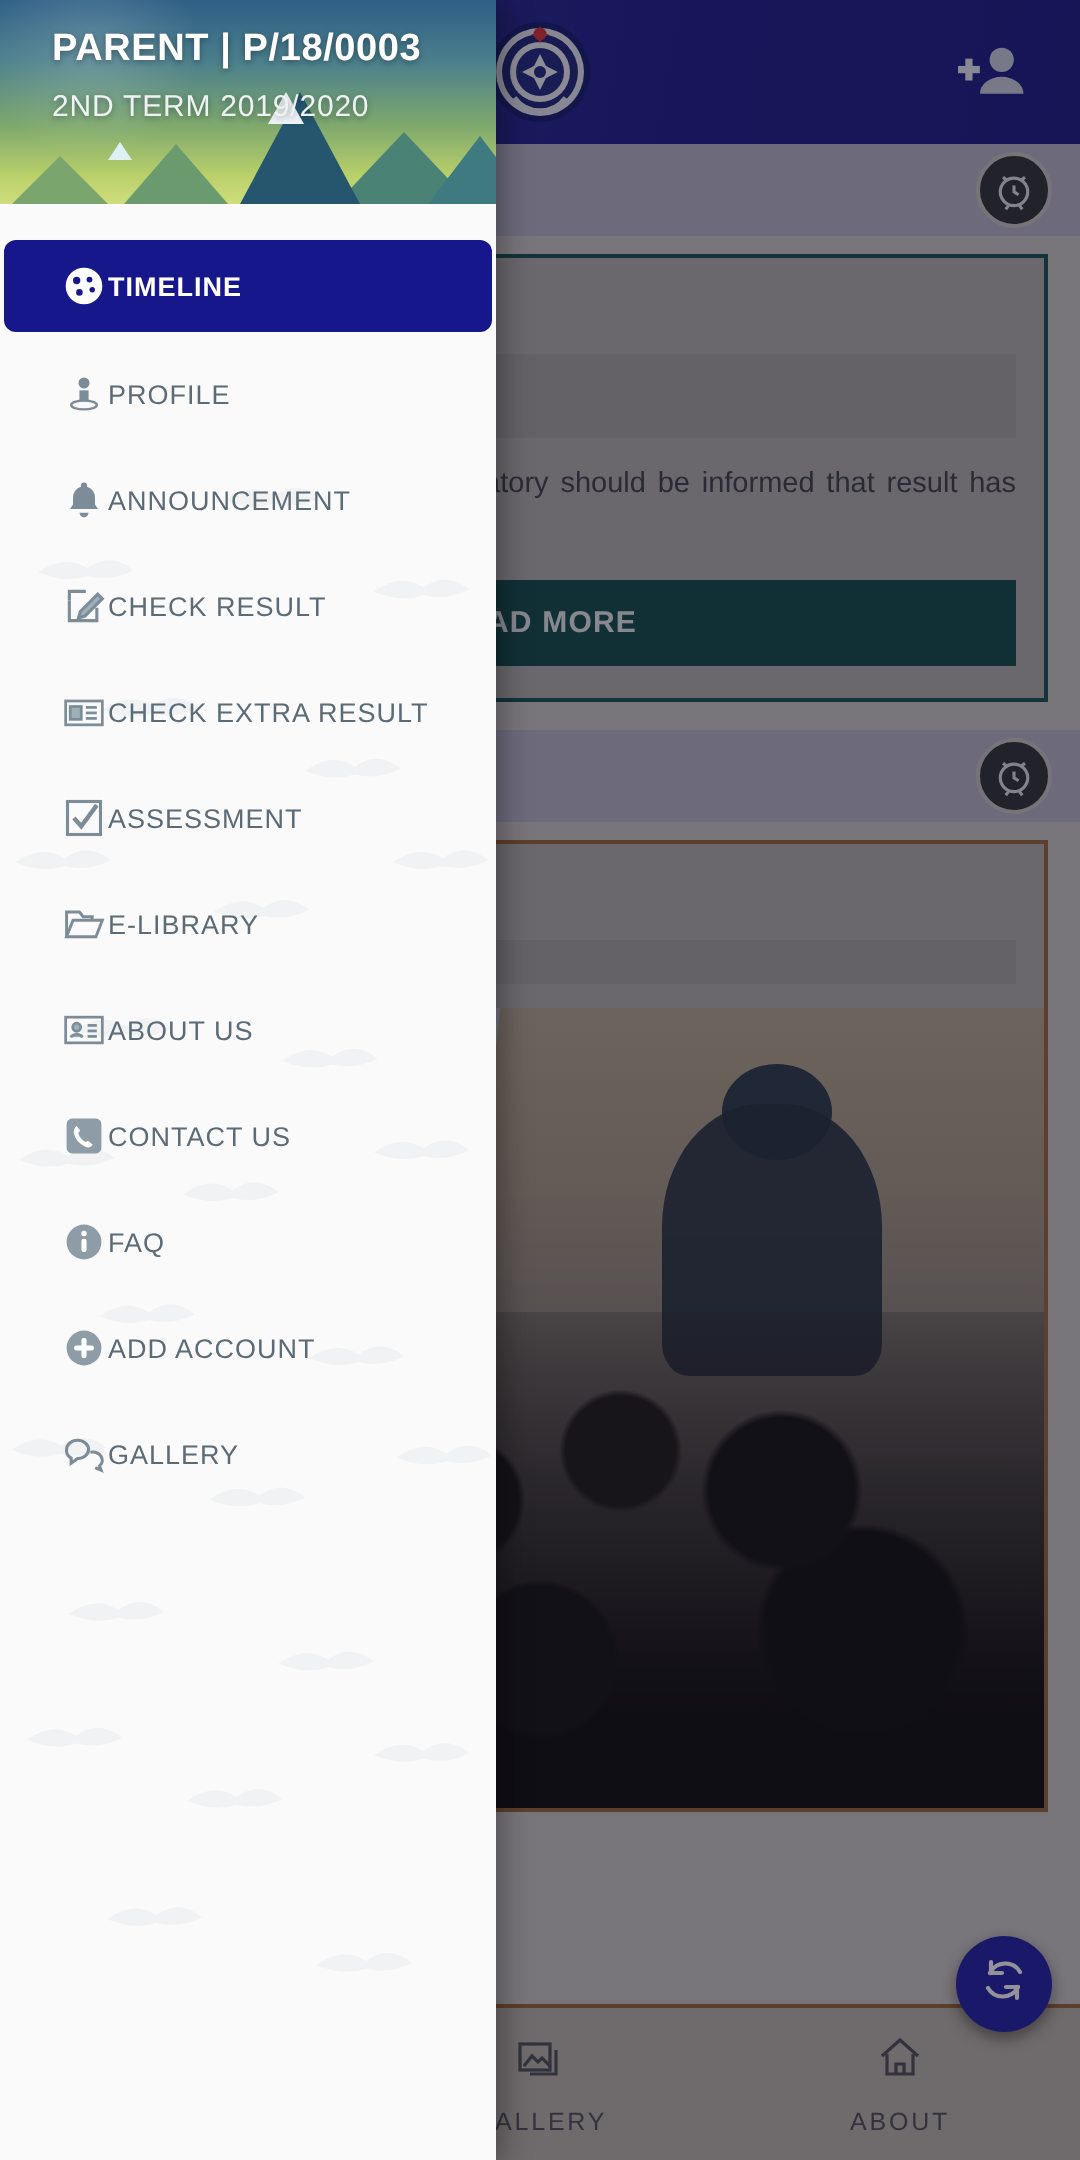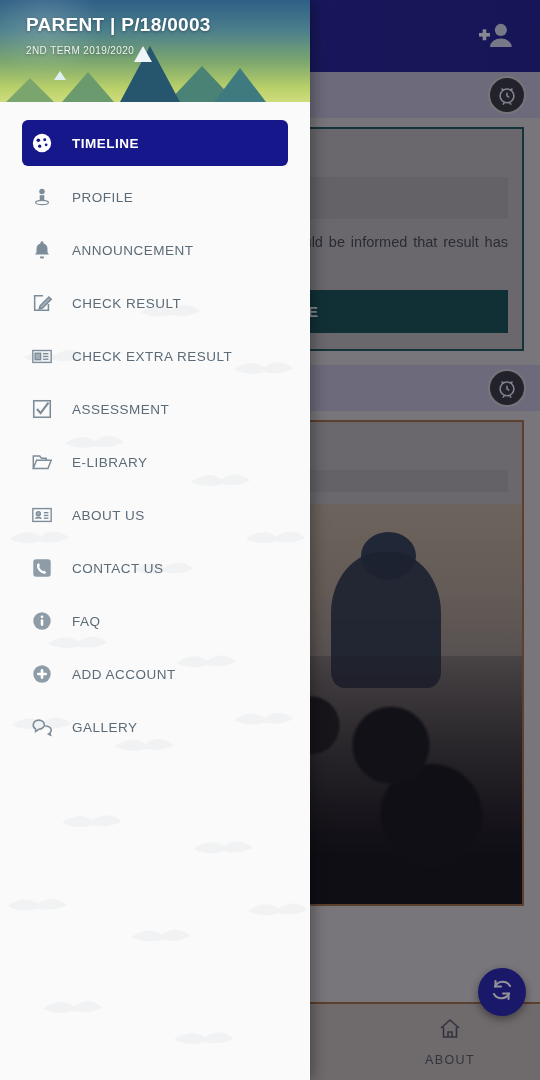--- a/index.html
+++ b/index.html
@@ -176,21 +176,21 @@
   
   #scrim {
     position: absolute; inset: 0;
     background: rgba(20,18,34,.46);
     z-index: 8;
   }
 
   
   #drawer {
     position: absolute; top: 0; left: 0;
-    width: 310px; height: 1080px;
+    width: 248px; height: 1080px;
     background: #fafafa;
     z-index: 10;
     overflow: hidden;
     box-shadow: 3px 0 14px rgba(0,0,0,.35);
   }
   .drawer-pattern {
     position: absolute; inset: 0;
     opacity: .5;
     pointer-events: none;
   }
@@ -235,33 +235,32 @@
     position: absolute; left: 26px; top: 14px;
     z-index: 2;
   }
   .dh-title {
     font-size: 19px; font-weight: bold; color: #ffffff;
     letter-spacing: .3px;
     text-shadow: 0 1px 3px rgba(0,0,0,.35);
   }
   .dh-sub {
     margin-top: 9px;
-    font-size: 10px; color: #eef2f3; letter-spacing: .4px;
+    font-size: 15px; color: #eef2f3; letter-spacing: .4px;
     text-shadow: 0 1px 3px rgba(0,0,0,.35);
   }
   .drawer-body {
     position: relative;
     padding: 18px 0 0 0;
   }
   .menu-item {
     display: flex; align-items: center;
     height: 44px;
-    margin: 0 22px;
-    padding-left: 8px;
-    gap: 18px;
+    margin: 0 2px;
+    padding-left: 28px;
     border-radius: 6px;
   }
   .menu-item + .menu-item { margin-top: 9px; }
   .menu-item .mi-icon {
     width: 24px; height: 24px;
     display: flex; align-items: center; justify-content: center;
     flex: none;
   }
   .menu-item .mi-label {
     font-size: 13.5px;

